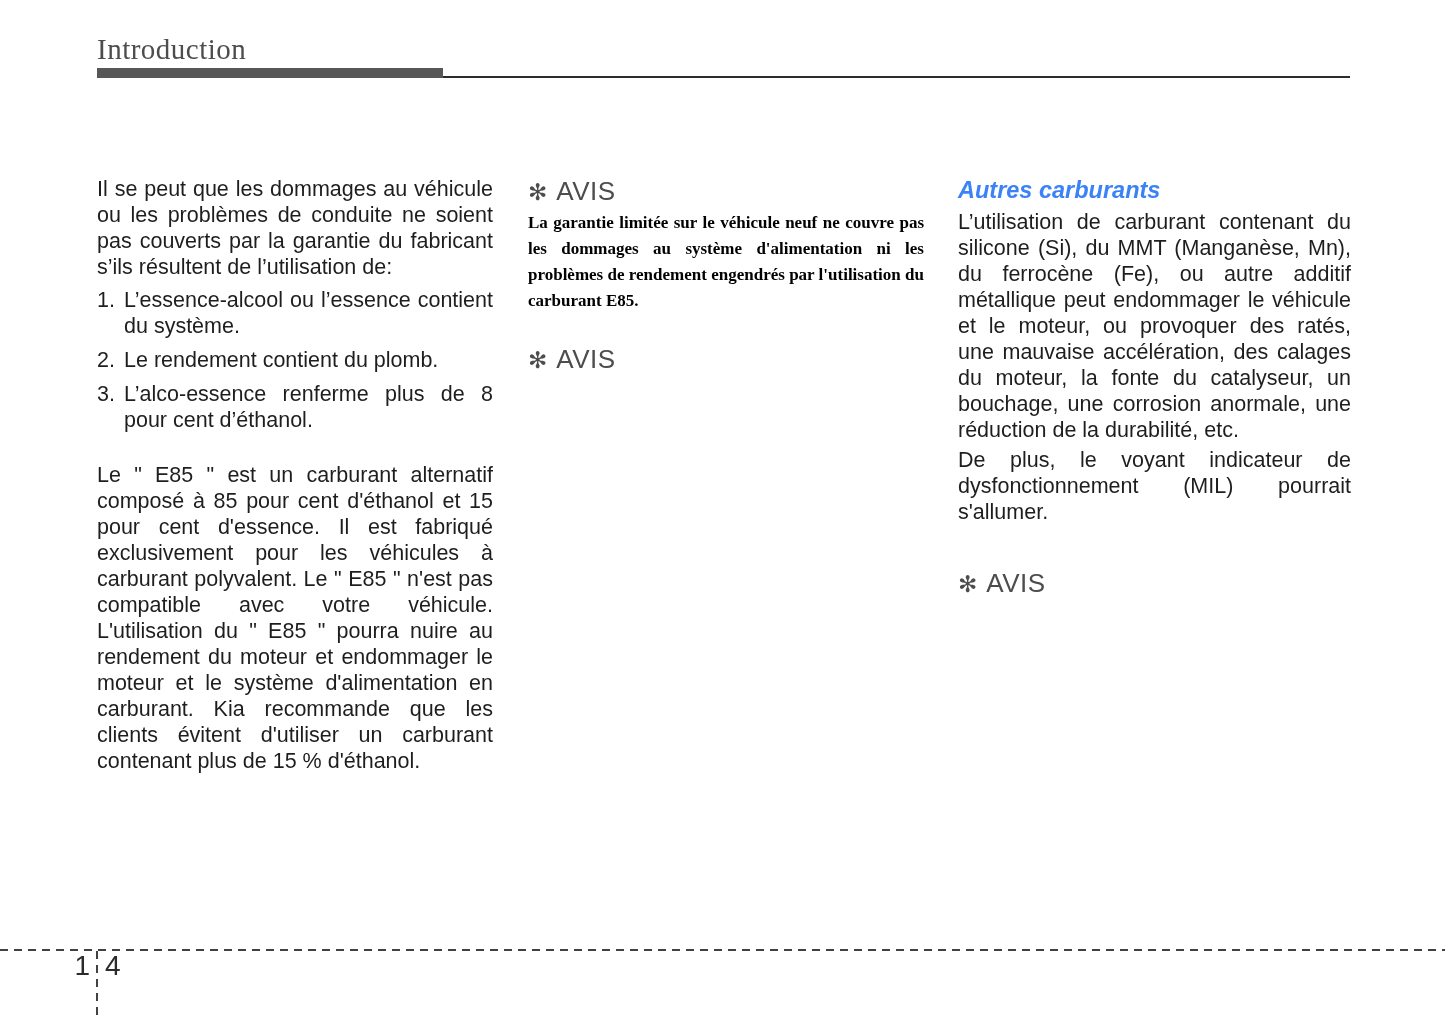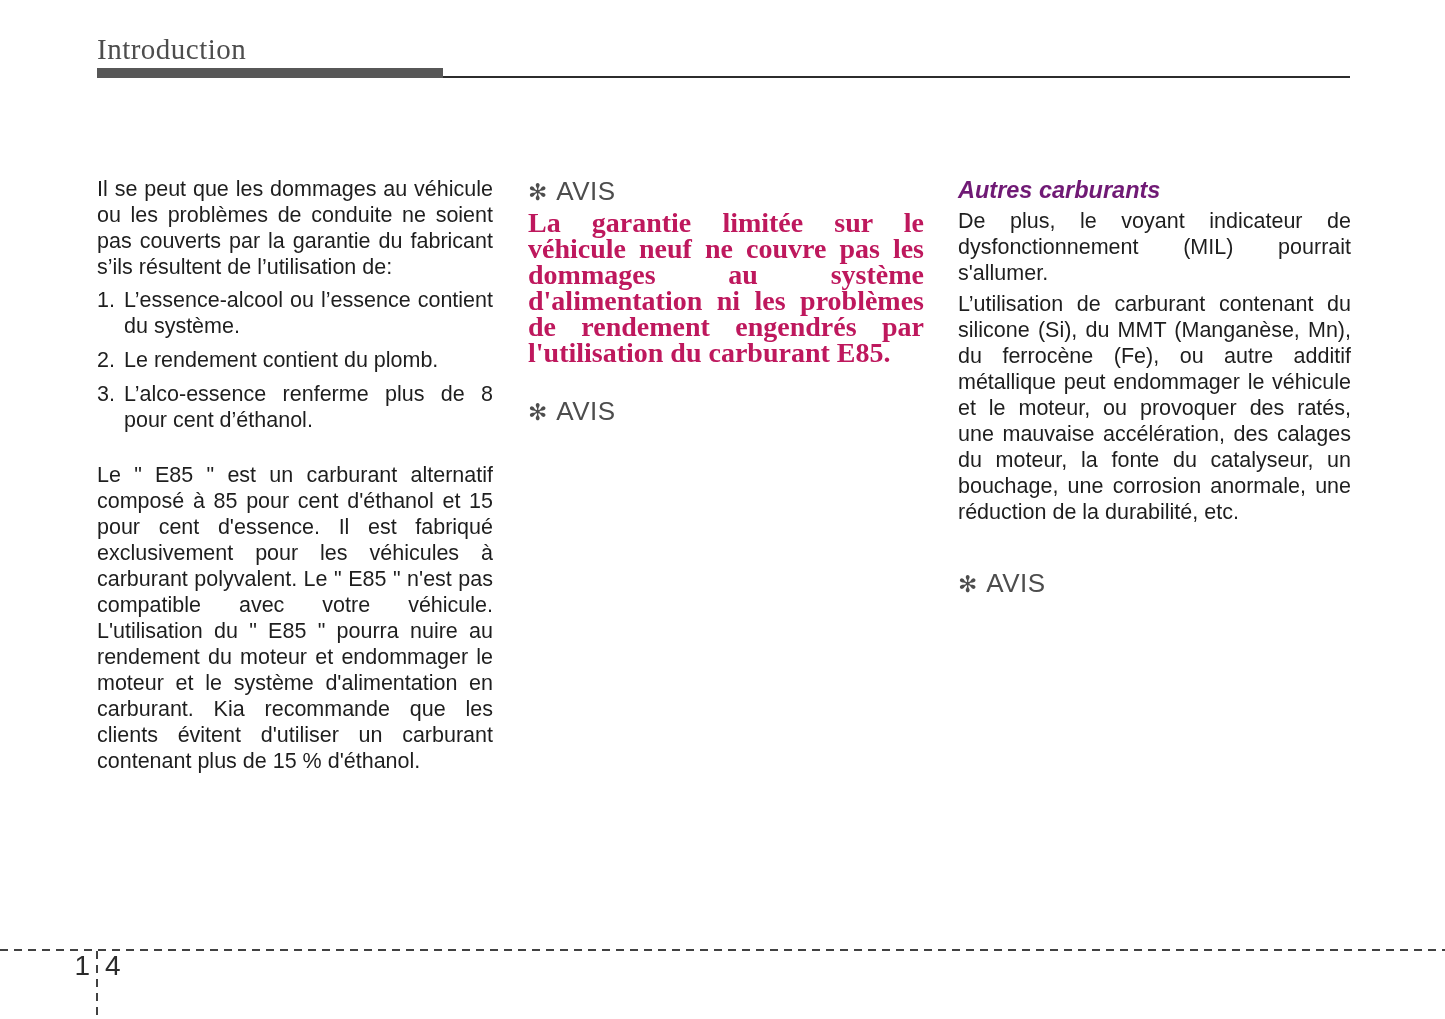--- a/index.html
+++ b/index.html
@@ -62,32 +62,32 @@
     margin-right:9px;
   }
   .avis-label {
     font-size:26px; font-weight:normal;
     letter-spacing:0.5px;
   }
   .avis-body {
     margin-top:3px;
     font-family:"Liberation Serif", serif;
     font-weight:bold;
-    font-size:28px; line-height:26px;
+    font-size:17px; line-height:26px;
     text-align:justify;
-    color:#be185d;
+    color:#000000;
   }
   .avis-block + .avis-block { margin-top:30px; }
   .col-3 .avis-block { margin-top:43px; }
 
   
   .section-title {
     font-size:23.5px; line-height:28px;
     font-weight:bold; font-style:italic;
-    color:#701a75;
+    color:#3b82f6;
   }
   .col-3 .para-1 { margin-top:5px; }
   .col-3 .para-2 { margin-top:4px; }
 
   
   .footer-dash-h {
     position:absolute; left:0; top:949px;
     width:1445px; height:2px;
     background:repeating-linear-gradient(90deg,#414141 0 8px,transparent 8px 14px);
   }
@@ -144,22 +144,22 @@
   <div class="avis-block">
     <div class="avis-header">
       <span class="avis-icon">✻</span>
       <span class="avis-label">AVIS</span>
     </div>
   </div>
 </section>
 
 <section class="col col-3">
   <h2 class="section-title">Autres carburants</h2>
+  <p class="body-text para-1">L’utilisation de carburant contenant du silicone (Si), du MMT (Manganèse, Mn), du ferrocène (Fe), ou autre additif métallique peut endommager le véhicule et le moteur, ou provoquer des ratés, une mauvaise accélération, des calages du moteur, la fonte du catalyseur, un bouchage, une corrosion anormale, une réduction de la durabilité, etc.</p>
   <p class="body-text para-2">De plus, le voyant indicateur de dysfonctionnement (MIL) pourrait s'allumer.</p>
-  <p class="body-text para-1">L’utilisation de carburant contenant du silicone (Si), du MMT (Manganèse, Mn), du ferrocène (Fe), ou autre additif métallique peut endommager le véhicule et le moteur, ou provoquer des ratés, une mauvaise accélération, des calages du moteur, la fonte du catalyseur, un bouchage, une corrosion anormale, une réduction de la durabilité, etc.</p>
 
   <div class="avis-block">
     <div class="avis-header">
       <span class="avis-icon">✻</span>
       <span class="avis-label">AVIS</span>
     </div>
   </div>
 </section>
 
 <footer>

